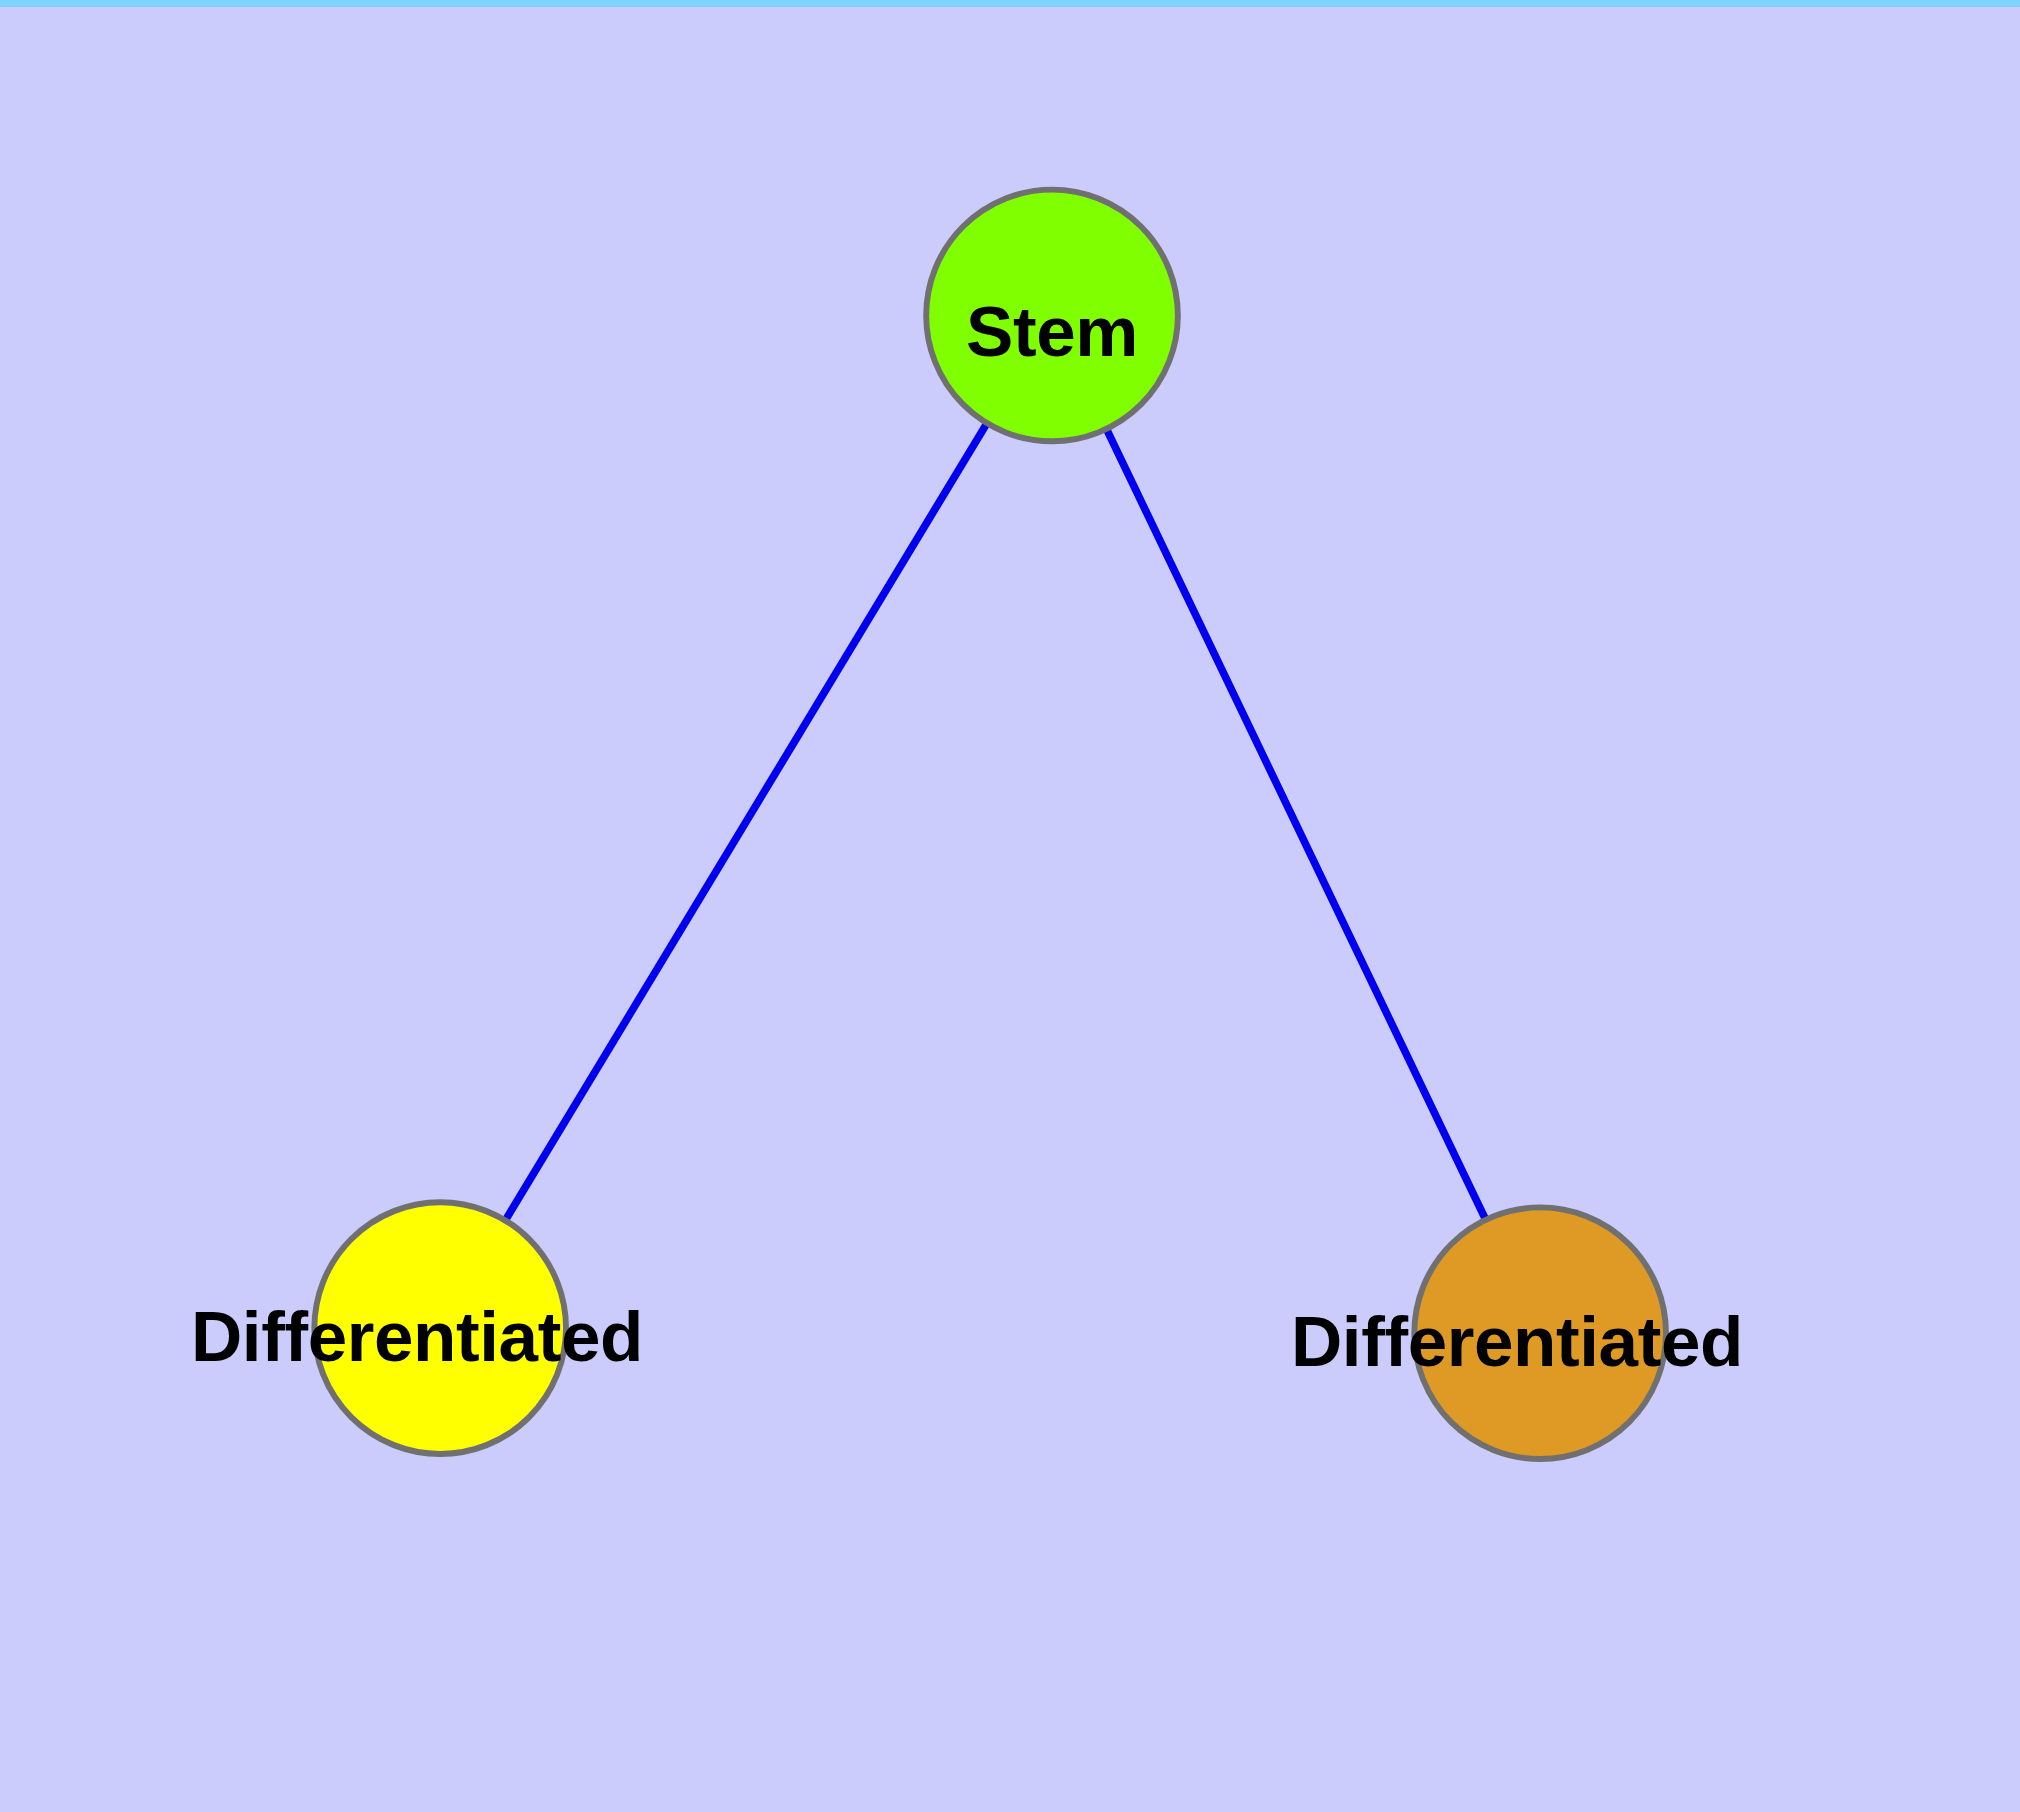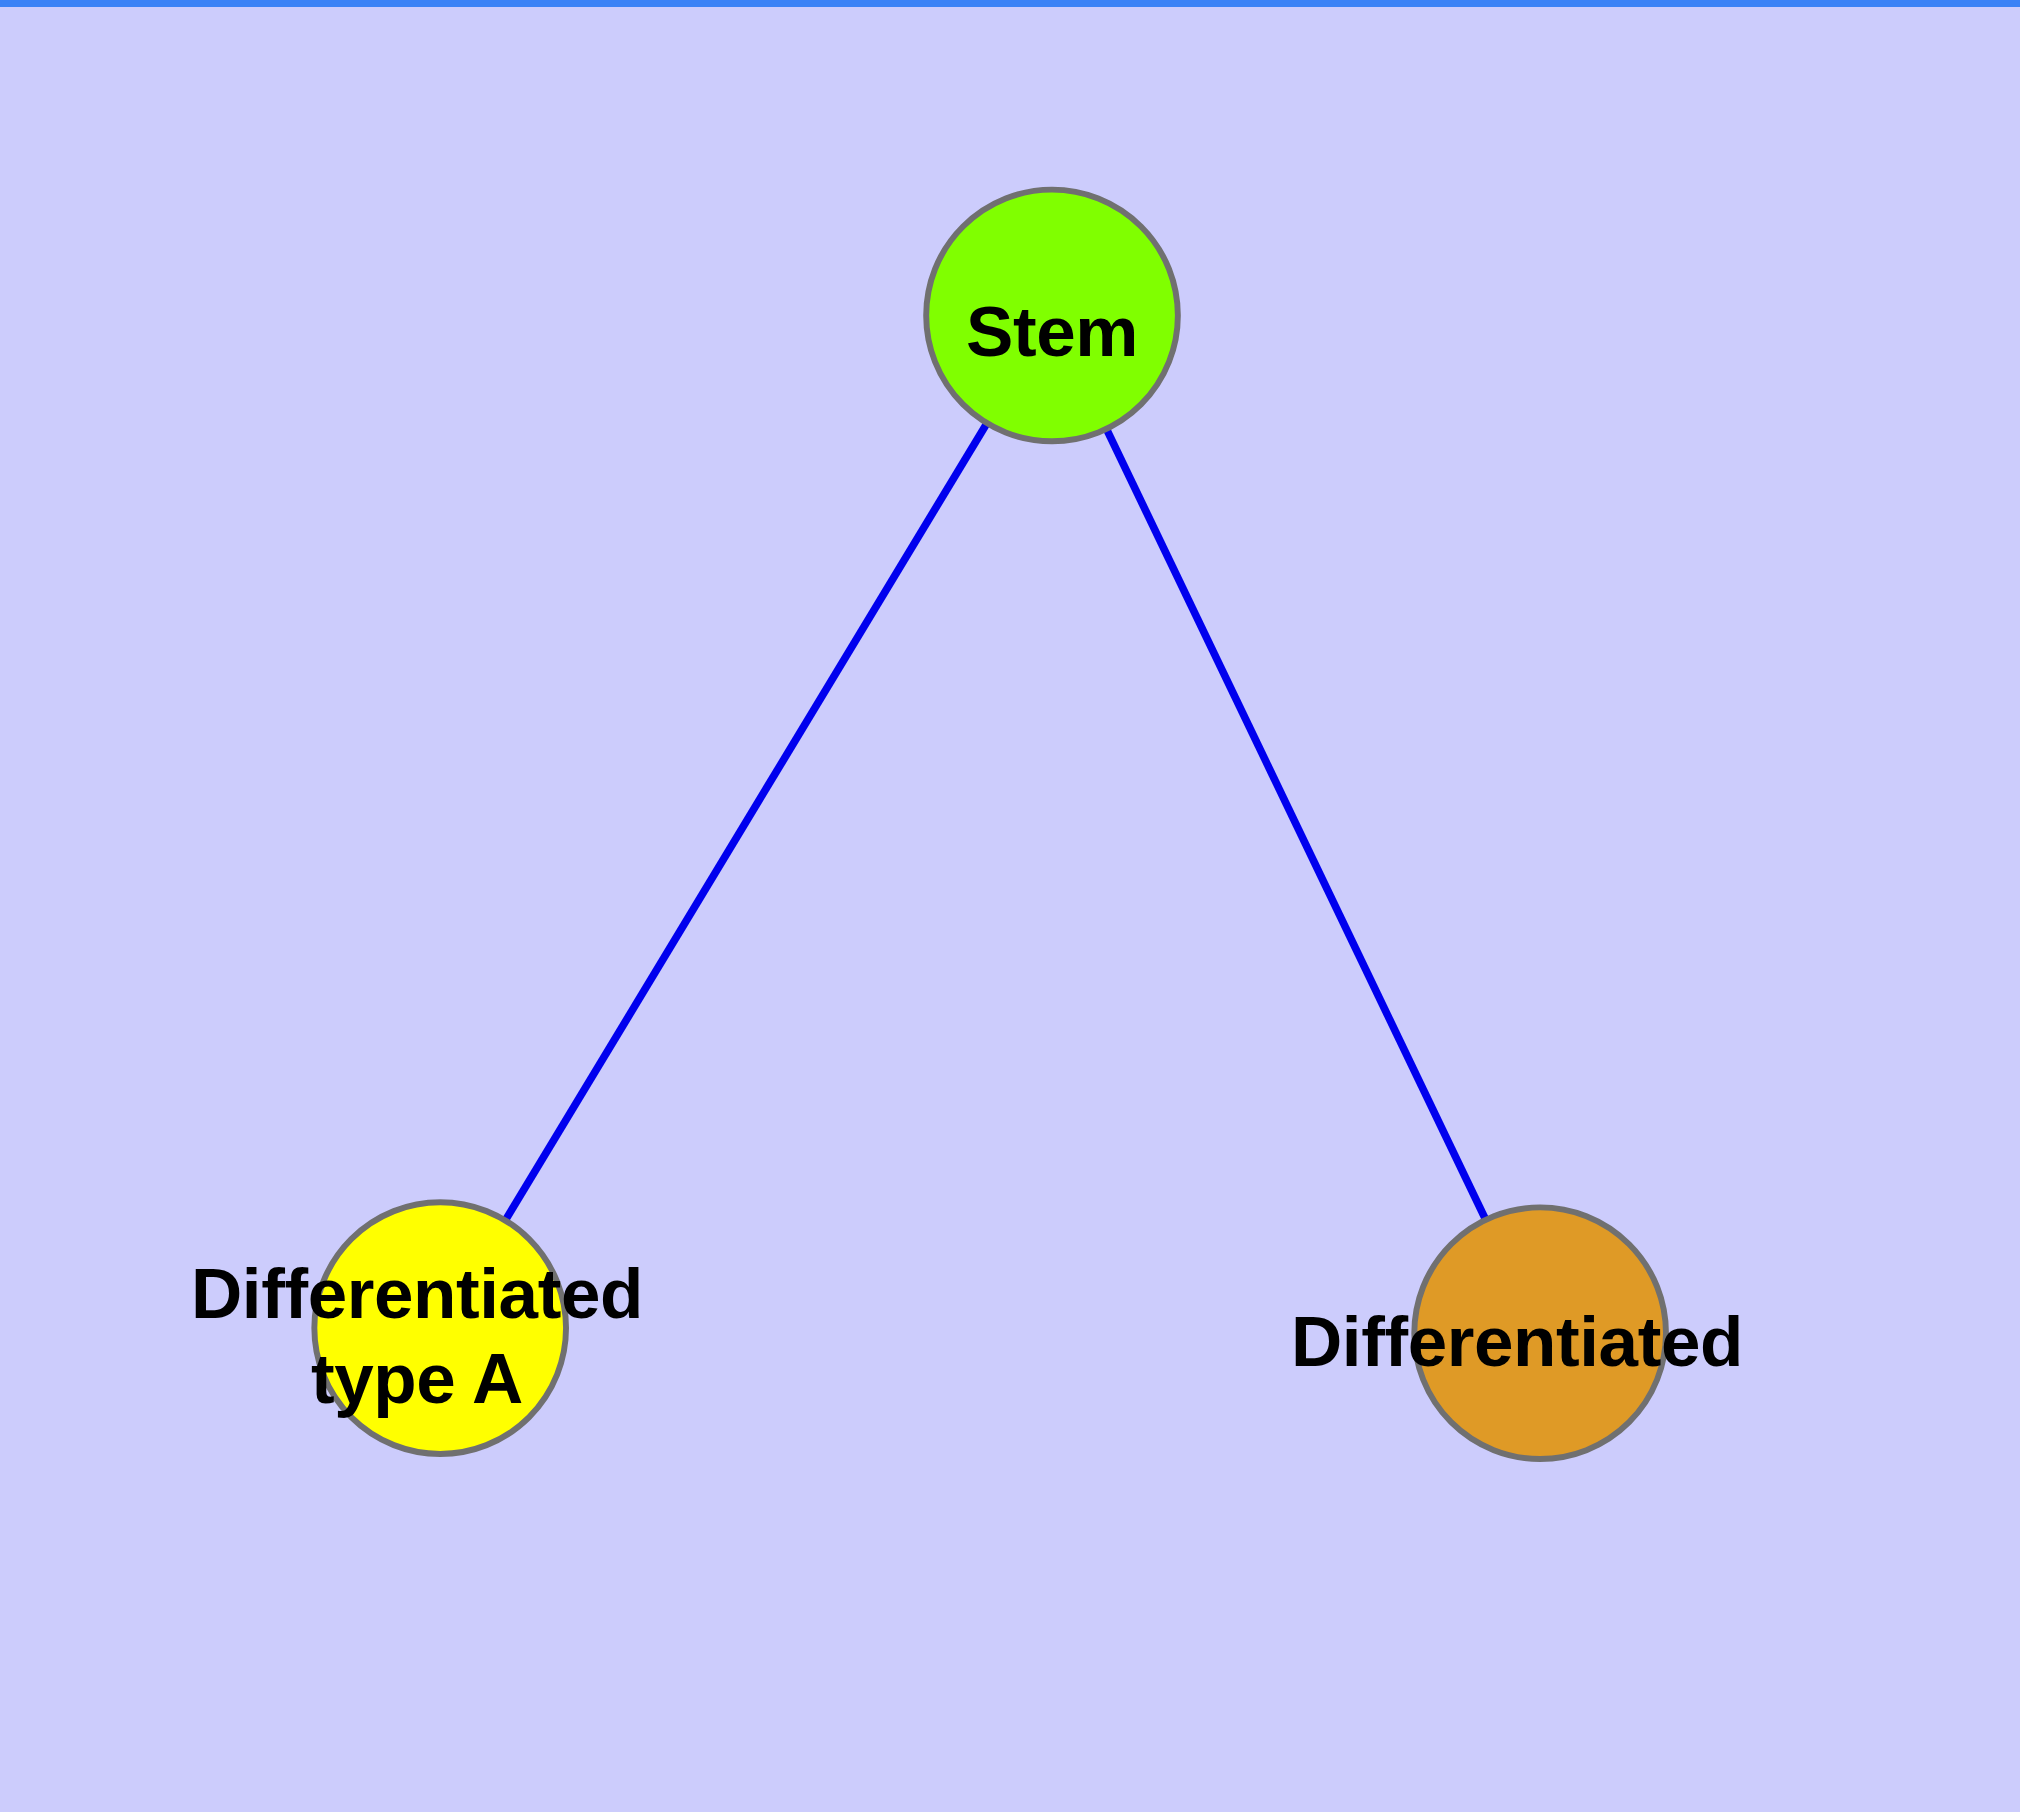--- a/index.html
+++ b/index.html
@@ -5,21 +5,21 @@
   html, body {
     margin: 0;
     padding: 0;
     background: #ffffff;
   }
   #canvas {
     position: relative;
     width: 2021px;
     height: 1812px;
     overflow: hidden;
-    background: #3b82f6;
+    background: #7dd3fc;
     font-family: "Liberation Sans", sans-serif;
   }
   #plot-area {
     position: absolute;
     left: 0;
     top: 6.8px;
     width: 2021px;
     height: 1805px;
     background: #ccccfc;
   }
@@ -64,21 +64,20 @@
         <circle cx="1817" cy="1565" r="148.5" fill="#df9a26" stroke="#707070" stroke-width="7"></circle>
       </g>
     </svg>
 
     <div class="node-label" style="left:1052px; top:324px;">
       <span>Stem</span>
     </div>
 
     <div class="node-label" style="left:417px; top:1329px;">
       <div>Differentiated</div>
-      <div>type A</div>
     </div>
 
     <div class="node-label" style="left:1517px; top:1334px;">
       <div>Differentiated</div>
     </div>
 
   </div>
 </div>
 
 

